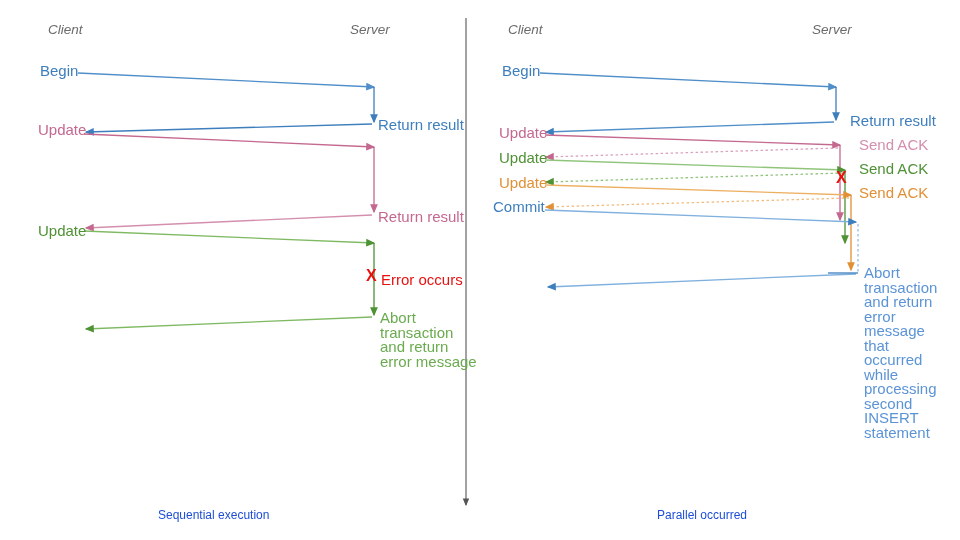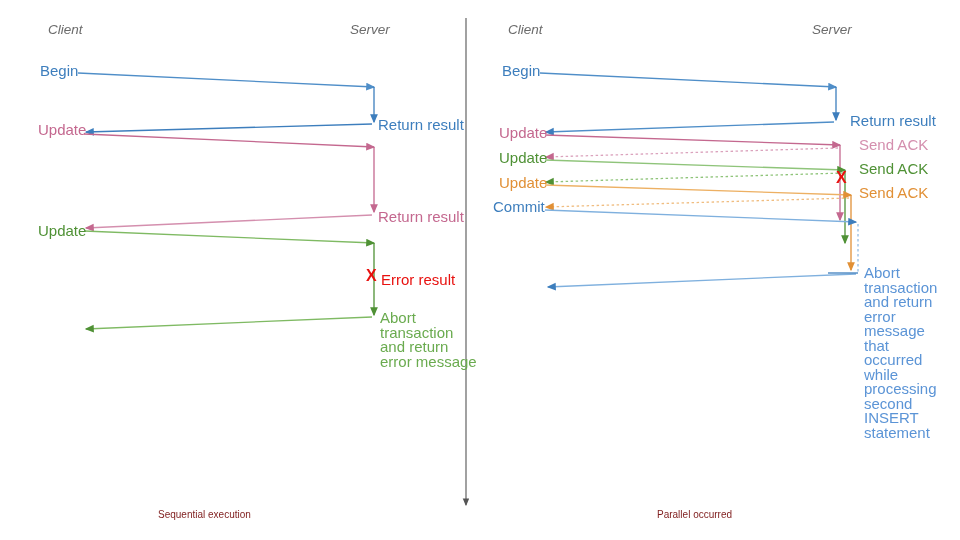--- a/index.html
+++ b/index.html
@@ -28,22 +28,22 @@
     font-size: 15px;
     line-height: 14.5px;
     white-space: pre;
   }
   .actor {
     font-style: italic;
     font-size: 13.5px;
     color: #6b6b6b;
   }
   .caption {
-    font-size: 10px;
-    color: #7f1d1d;
+    font-size: 12px;
+    color: #1d4ed8;
   }
   .time-lbl {
     font-size: 11.5px;
     color: #2b2b2b;
     margin-top: 35px;
   }
   .multi { white-space: pre-line; }
 </style>
 </head>
 <body>
@@ -135,21 +135,21 @@
   <div class="lbl" style="left:38px; top:123px; color:#c4688f;">Update</div>
 
   <div class="lbl" style="left:38px; top:224px; color:#4f9135;">Update</div>
 
   <div class="lbl" style="left:378px; top:118px; color:#3d7ebd;">Return result</div>
 
   <div class="lbl" style="left:378px; top:210px; color:#c4688f;">Return result</div>
 
   <div class="lbl" style="left:366px; top:269px; color:#e8110f; font-weight:bold; font-size:16px;">X</div>
 
-  <div class="lbl" style="left:381px; top:273px; color:#e8110f;">Error result</div>
+  <div class="lbl" style="left:381px; top:273px; color:#e8110f;">Error occurs</div>
 
   <div class="lbl multi" style="left:380px; top:311px; color:#6aab4f;">Abort
 transaction
 and return
 error message</div>
 
   <div class="lbl caption" style="left:158px; top:508px;">Sequential execution</div>
 
   <div class="lbl actor" style="left:508px; top:23px;">Client</div>
   <div class="lbl actor" style="left:812px; top:23px;">Server</div>

